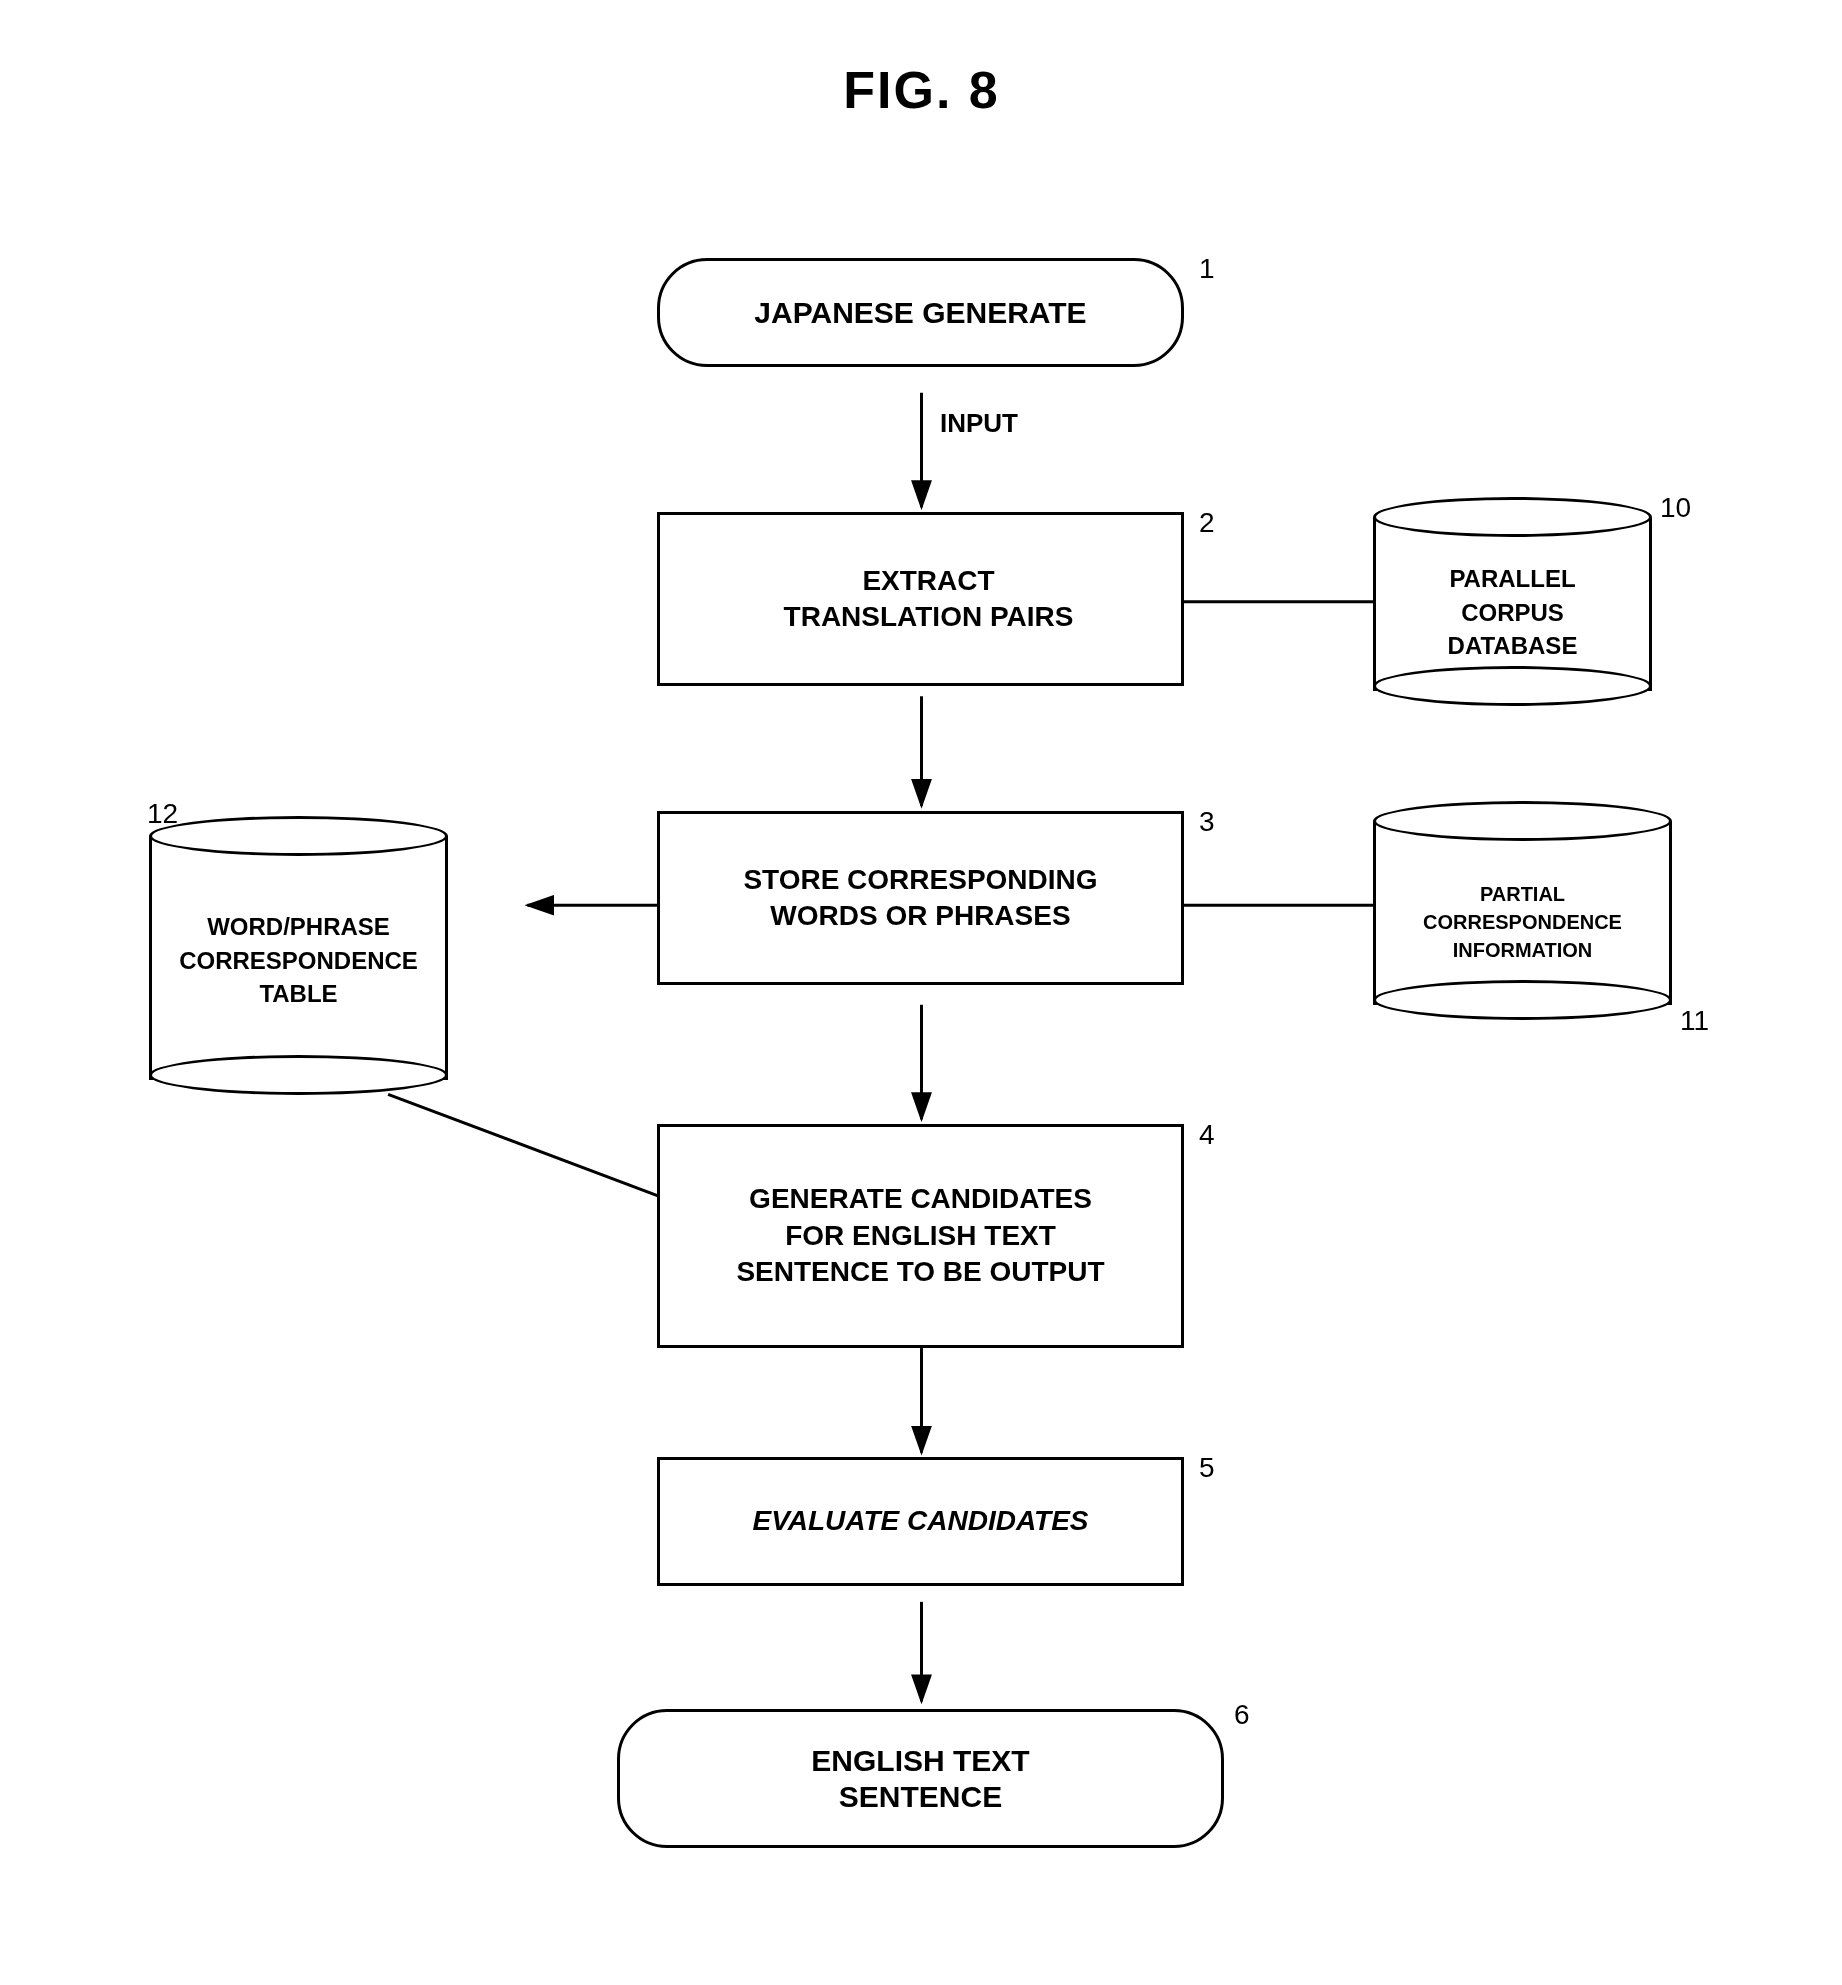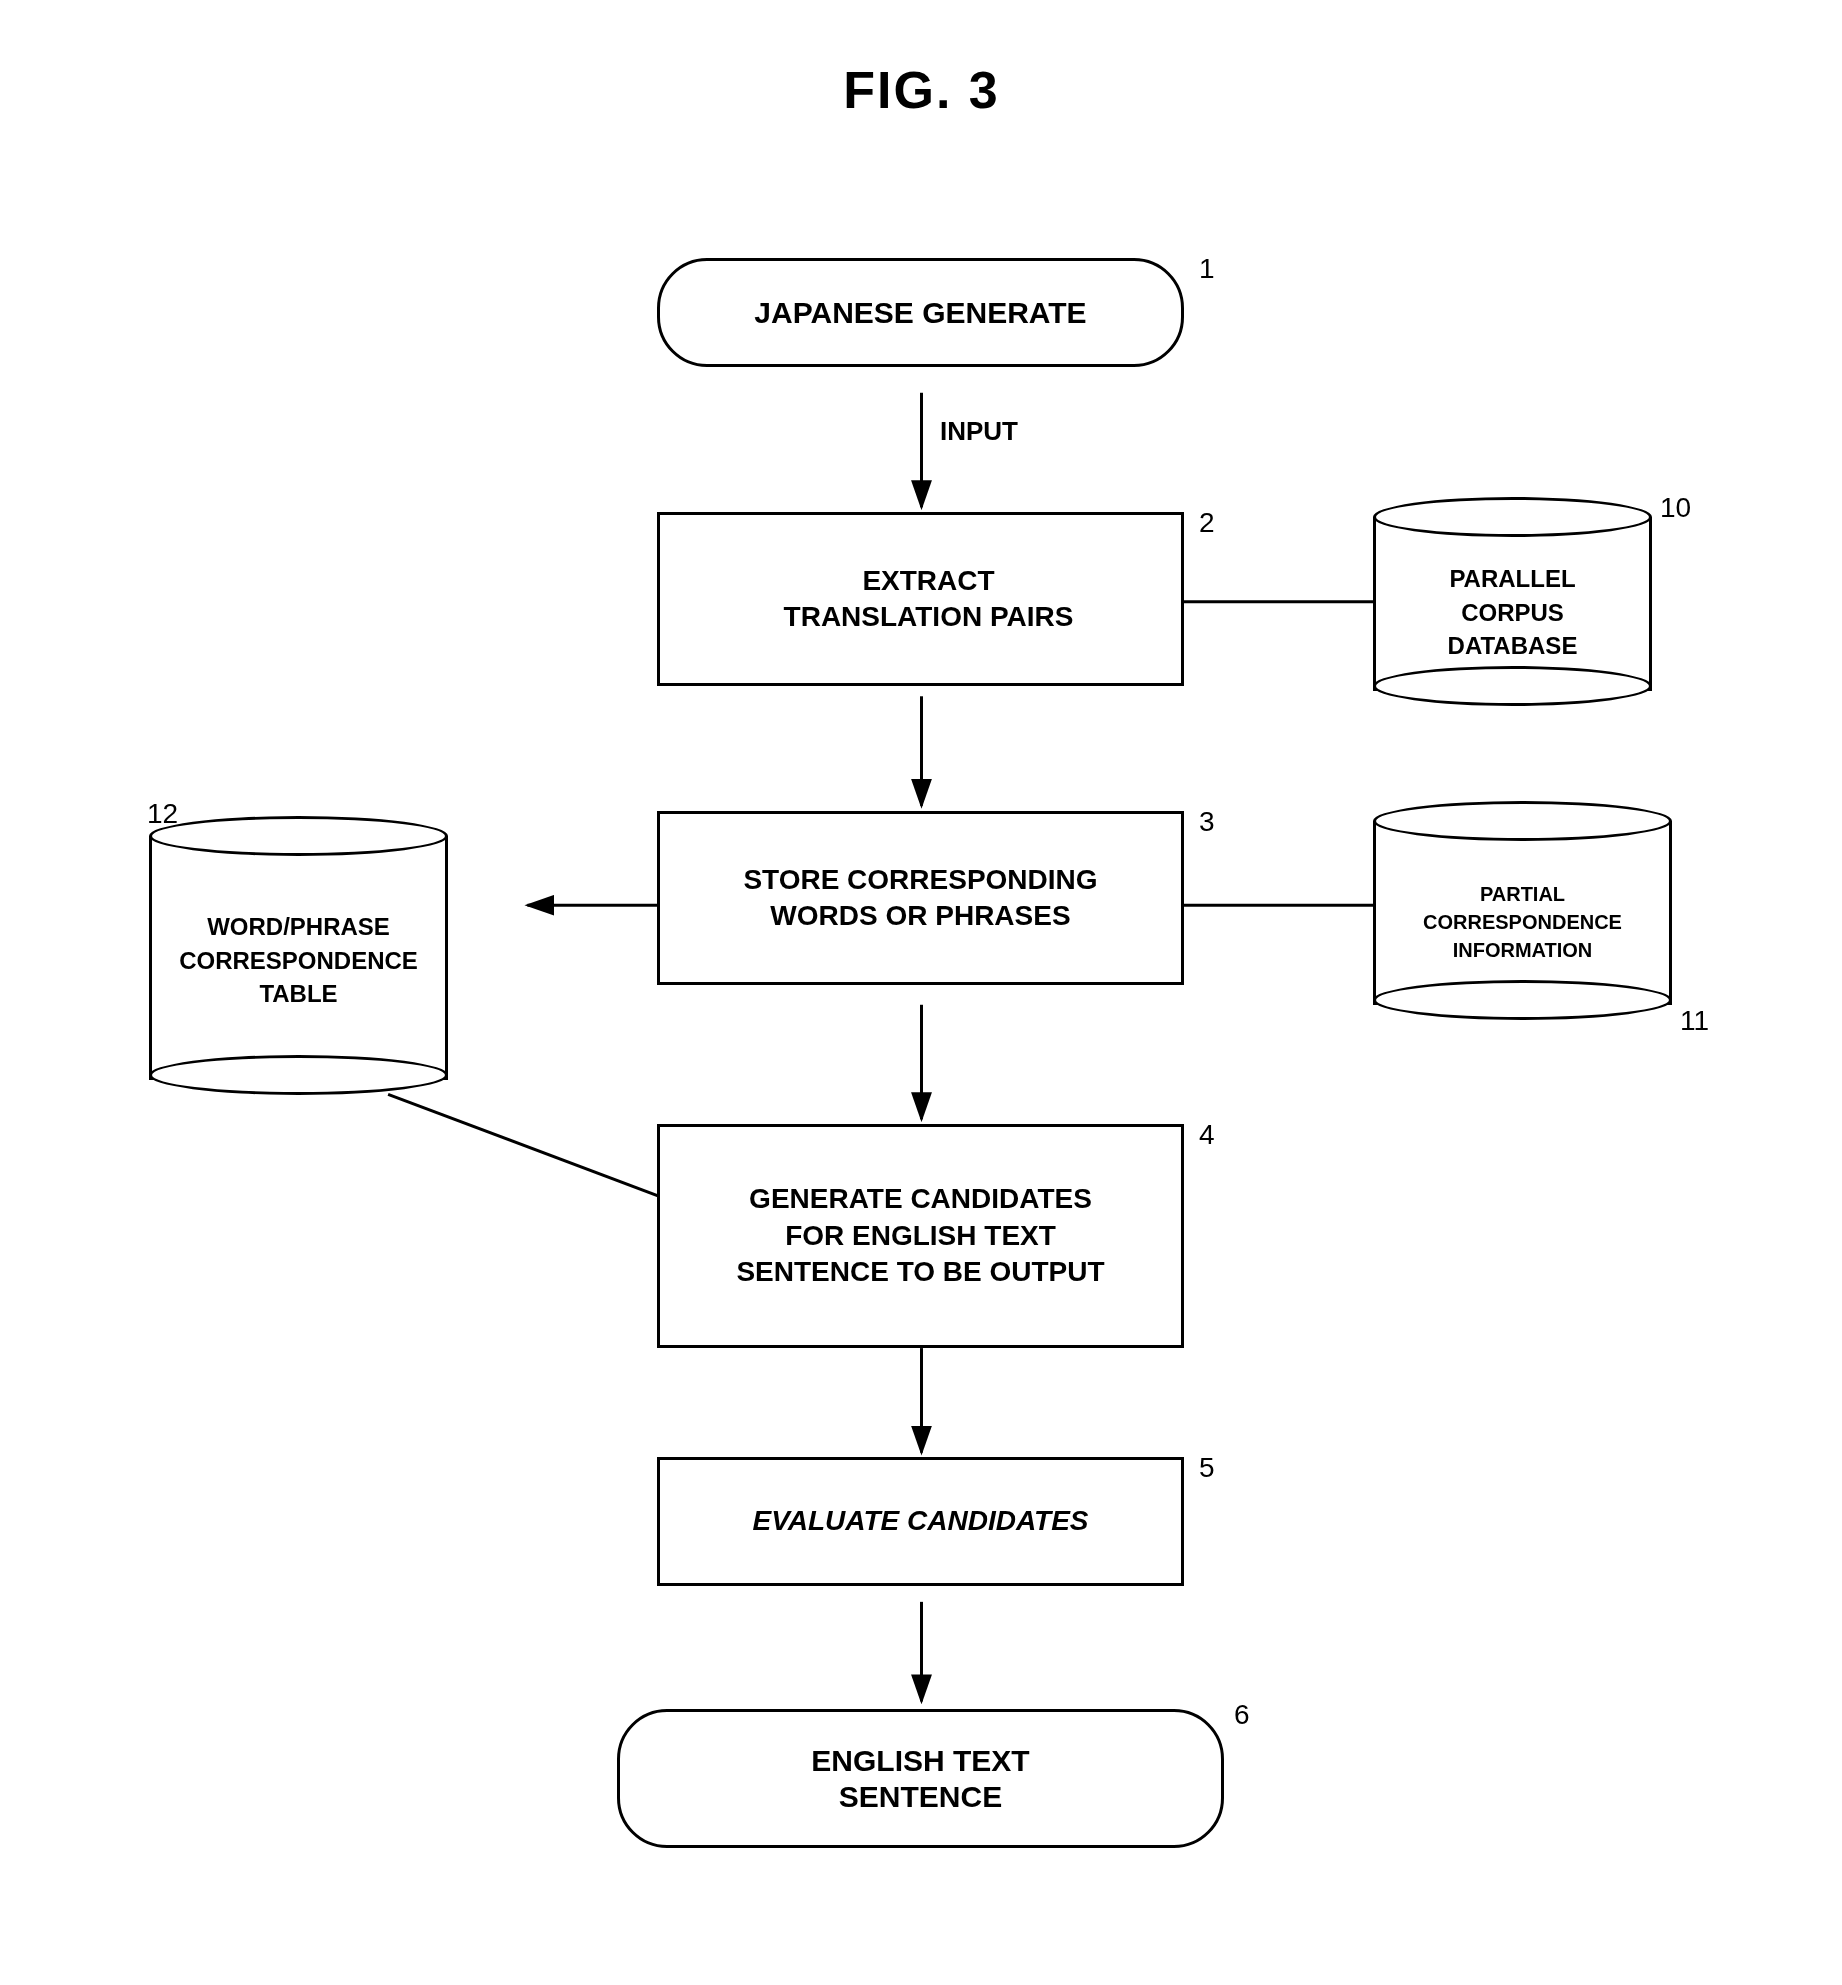--- a/index.html
+++ b/index.html
@@ -79,21 +79,21 @@
     
     .arrow-label {
       position: absolute;
       font-size: 26px;
       font-weight: bold;
     }
   </style>
 </head>
 <body>
 
-<div class="page-title">FIG. 3</div>
+<div class="page-title">FIG. 8</div>
 
 <div class="flowchart">
 
   <svg class="arrows-svg" viewBox="0 0 1852 1850" width="1843" height="1841">
     <defs>
       <marker id="arrowhead" markerWidth="10" markerHeight="7" refX="9" refY="3.5" orient="auto">
         <polygon points="0 0, 10 3.5, 0 7" fill="#000"></polygon>
       </marker>
     </defs>
 
@@ -110,21 +110,21 @@
     <line x1="1380" y1="465" x2="1090" y2="465" stroke="#000" stroke-width="3" marker-end="url(#arrowhead)"></line>
 
     <line x1="1380" y1="770" x2="1090" y2="770" stroke="#000" stroke-width="3" marker-end="url(#arrowhead)"></line>
 
     <line x1="762" y1="770" x2="530" y2="770" stroke="#000" stroke-width="3" marker-end="url(#arrowhead)"></line>
 
     <line x1="390" y1="960" x2="762" y2="1100" stroke="#000" stroke-width="3" marker-end="url(#arrowhead)"></line>
 
   </svg>
 
-  <div class="arrow-label" style="left: 940px; top: 269px; margin-top: 8px;">INPUT</div>
+  <div class="arrow-label" style="left: 940px; top: 269px;">INPUT</div>
 
   <div class="pill" style="left: 657px; top: 119px; width: 527px; height: 109px;">
     <span>JAPANESE GENERATE</span>
   </div>
 
   <div class="ref-num" style="left: 1199px; top: 114px;">1</div>
 
   <div class="process-box" style="left: 657px; top: 373px; width: 527px; height: 174px;">
     <span style="white-space: pre-line; margin-left: 16px;">EXTRACT
 TRANSLATION PAIRS</span>

